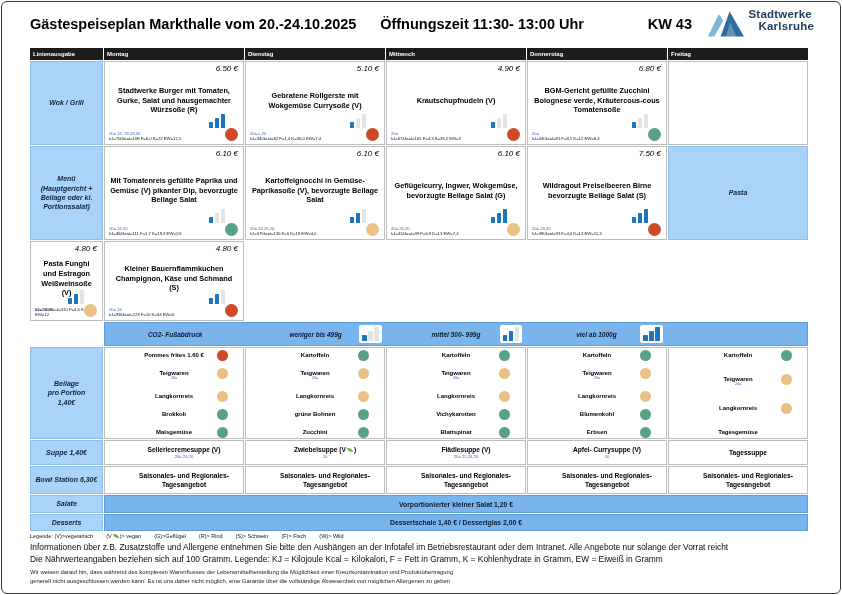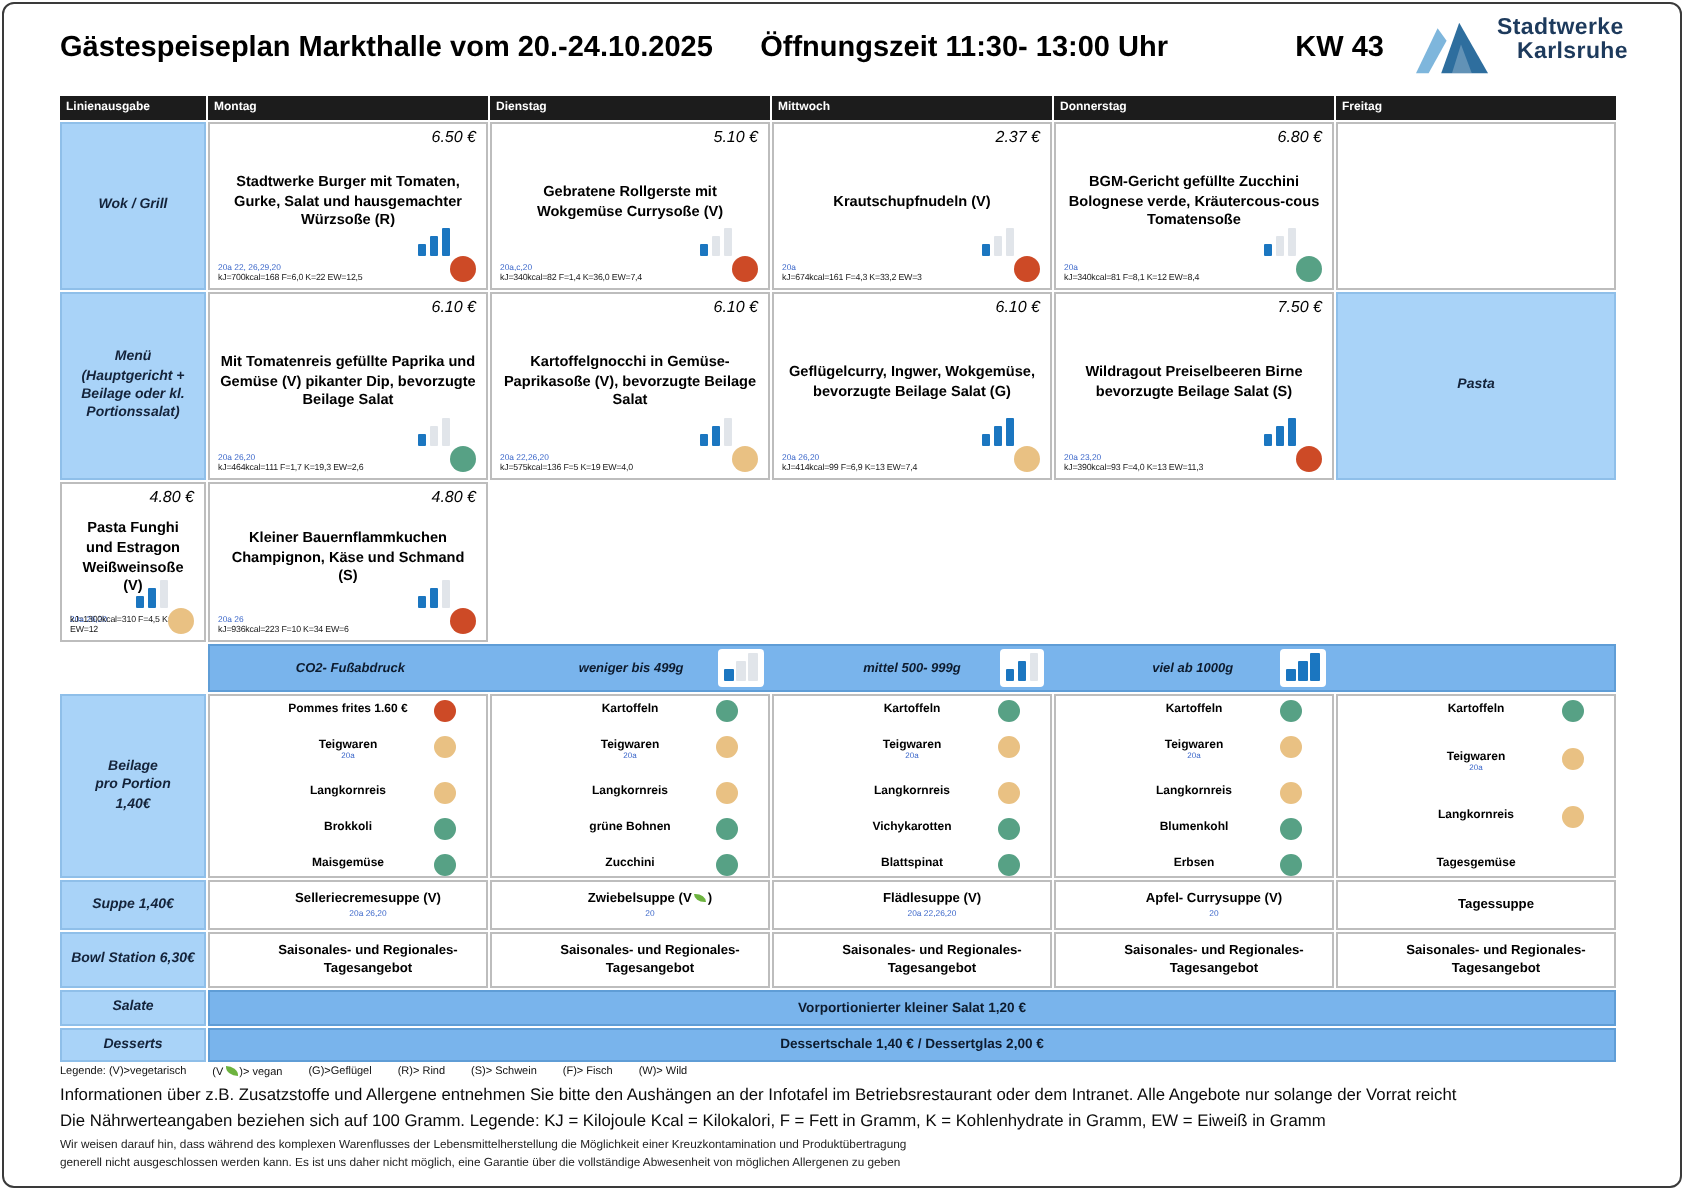--- a/index.html
+++ b/index.html
@@ -116,21 +116,21 @@
     <div class="allergens">20a,c,20</div>
     <div class="nutrition">kJ=340kcal=82 F=1,4 K=36,0 EW=7,4</div>
     <span class="bars bars-1">
         <i></i>
         <i></i>
         <i></i>
       </span>
     <span class="dot red"></span>
   </div>
   <div class="cell dish">
-    <div class="price">2.37 €</div>
+    <div class="price">4.90 €</div>
     <div class="dish-name">Krautschupfnudeln (V)</div>
     <div class="allergens">20a</div>
     <div class="nutrition">kJ=674kcal=161 F=4,3 K=33,2 EW=3</div>
     <span class="bars bars-1">
         <i></i>
         <i></i>
         <i></i>
       </span>
     <span class="dot red"></span>
   </div>

